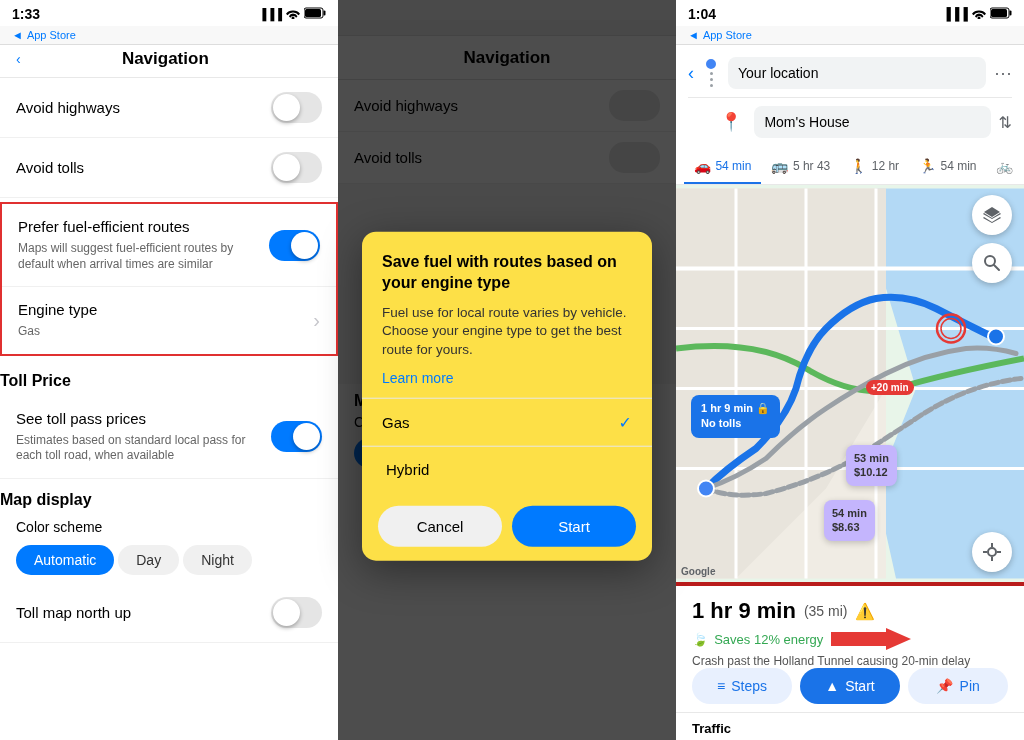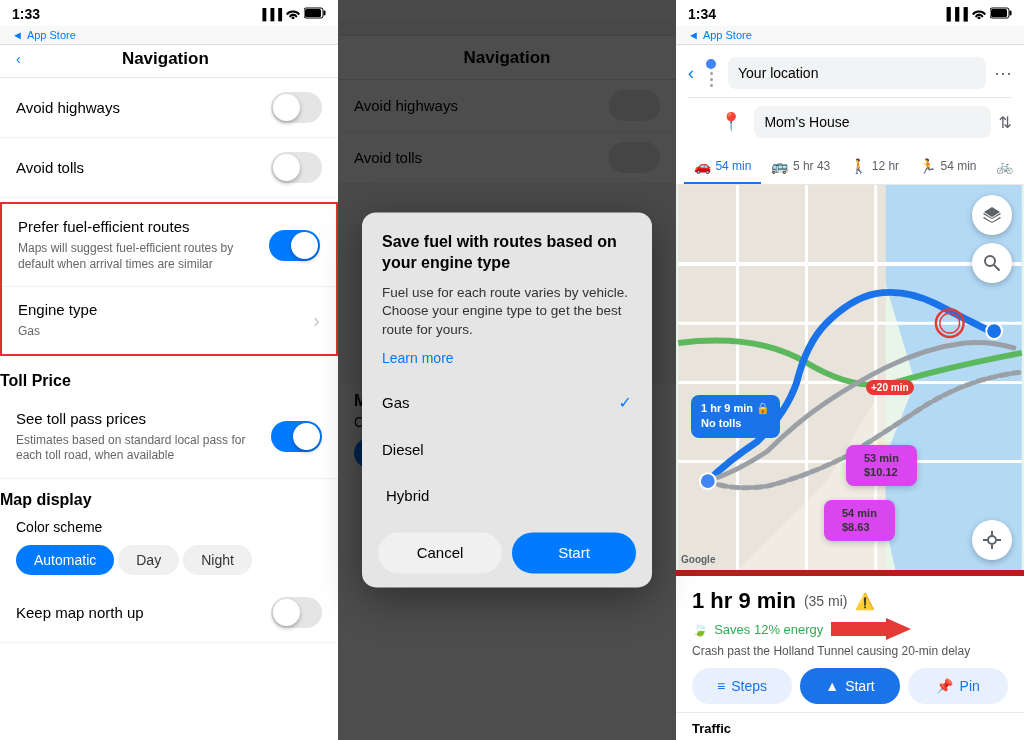--- a/index.html
+++ b/index.html
@@ -152,21 +152,21 @@
       margin: 4px 0;
     }
 
     
     .dialog-container {
       position: absolute;
       top: 50%;
       left: 50%;
       transform: translate(-50%, -42%);
       width: 290px;
-      background: #e5e5e5;
+      background: #fde047;
       border-radius: 14px;
       overflow: hidden;
       box-shadow: 0 10px 40px rgba(0,0,0,0.4);
     }
     .dialog-content {
       padding: 20px 20px 0;
     }
     .dialog-title {
       font-size: 16px;
       font-weight: 700;
@@ -319,24 +319,24 @@
       color: #fff;
       border-radius: 8px;
       padding: 6px 10px;
       font-size: 12px;
       font-weight: 600;
       line-height: 1.3;
       max-width: 110px;
     }
     .route-badge-gray {
       position: absolute;
-      background: #d946ef;
+      background: #c4b5fd;
       color: #333;
       border-radius: 8px;
-      padding: 6px 18px;
+      padding: 6px 8px;
       font-size: 11px;
       font-weight: 600;
       line-height: 1.3;
       box-shadow: 0 2px 6px rgba(0,0,0,0.2);
     }
     .plus-badge {
       position: absolute;
       background: #e53935;
       color: #fff;
       border-radius: 12px;
@@ -356,40 +356,40 @@
       font-size: 16px;
     }
     .layers-fab { top: 10px; }
     .search-fab { top: 58px; }
     .location-fab { bottom: 10px; }
 
     
     .bottom-info {
       background: #fff;
       padding: 12px 16px 8px;
-      border-top: 6px solid #b91c1c;
+      border-top: 4px solid #b91c1c;
     }
     .route-time-main {
       display: flex;
       align-items: center;
       gap: 8px;
       margin-bottom: 4px;
     }
     .time-bold { font-size: 22px; font-weight: 700; color: #000; }
     .dist-text { font-size: 14px; color: #555; }
     .warning-icon { font-size: 16px; }
     .energy-save {
       display: flex;
       align-items: center;
       gap: 6px;
       font-size: 13px;
       color: #34a853;
       margin-bottom: 4px;
     }
-    .crash-text { font-size: 12px; color: #555; margin-bottom: 10px; }
+    .crash-text { font-size: 12px; color: #555; }
     .action-buttons {
       display: flex;
       gap: 8px;
       align-items: center;
     }
     .action-btn {
       flex: 1;
       padding: 10px;
       border-radius: 24px;
       font-size: 14px;
@@ -500,21 +500,21 @@
 
     <div class="section-title">Map display</div>
     <div class="section-sub">Color scheme</div>
     <div class="color-scheme-tabs">
       <button class="scheme-tab active">Automatic</button>
       <button class="scheme-tab inactive">Day</button>
       <button class="scheme-tab inactive">Night</button>
     </div>
 
     <div class="setting-item">
-      <span class="setting-label">Keep map north up</span>
+      <span class="setting-label">Toll map north up</span>
       <div class="toggle"></div>
     </div>
   </div>
 </div>
 
 <div style="width:338px;height:740px;position:relative;flex-shrink:0;">
 
   <div style="position:absolute;top:0;left:0;width:100%;height:100%;background:#fff;filter:brightness(0.55);">
 
     <div style="background:#f8f8f8;height:20px;"></div>
@@ -538,46 +538,43 @@
       <div style="padding:7px 18px;border-radius:20px;background:#f0f0f0;font-size:14px;">Day</div>
       <div style="padding:7px 18px;border-radius:20px;background:#f0f0f0;font-size:14px;">Night</div>
     </div>
   </div>
 
   <div style="position:absolute;top:0;left:0;width:100%;height:100%;background:rgba(0,0,0,0.45);"></div>
 
   <div class="dialog-container">
     <div class="dialog-content">
       <div class="dialog-title">Save fuel with routes based on your engine type</div>
-      <div class="dialog-body">Fuel use for each route varies by vehicle. Choose your engine type to get the best route for yours.</div>
+      <div class="dialog-body">Fuel use for local route varies by vehicle. Choose your engine type to get the best route for yours.</div>
       <span class="dialog-link">Learn more</span>
     </div>
     <div class="dialog-options">
       <div class="dialog-option">
         <span>Gas</span>
         <span class="check">✓</span>
       </div>
-      <div class="dialog-option">
-        <span>Diesel</span>
-      </div>
       <div class="dialog-option" style="border-bottom:none;padding-left:24px;">
         <span>Hybrid</span>
       </div>
     </div>
     <div class="dialog-buttons">
       <button class="dialog-btn cancel">Cancel</button>
       <button class="dialog-btn done">Start</button>
     </div>
   </div>
 </div>
 
 <div class="panel-3-inner">
 
   <div class="p3-status">
-    <span style="font-size:14px;font-weight:700;">1:34</span>
+    <span style="font-size:14px;font-weight:700;">1:04</span>
     <div style="display:flex;align-items:center;gap:4px;">
       <span>▐▐▐</span>
       <span>
         <svg width="14" height="12" viewBox="0 0 14 12">
             <path d="M7 9.5a1.5 1.5 0 110 3 1.5 1.5 0 010-3zm0-3a5 5 0 014.5 2.8l-1.4 1.4A3 3 0 007 9a3 3 0 00-2.7 1.7L2.9 9.3A5 5 0 017 6.5zm0-3A8.5 8.5 0 0114 6.8L12.5 8.3A6.5 6.5 0 007 5.5a6.5 6.5 0 00-5.5 2.8L0 6.8A8.5 8.5 0 017 3.5z" fill="#000"></path>
           </svg>
       </span>
       <span>
         <svg width="22" height="12" viewBox="0 0 22 12">
             <rect x="0" y="1" width="19" height="10" rx="2" fill="none" stroke="#000" stroke-width="1"></rect>

